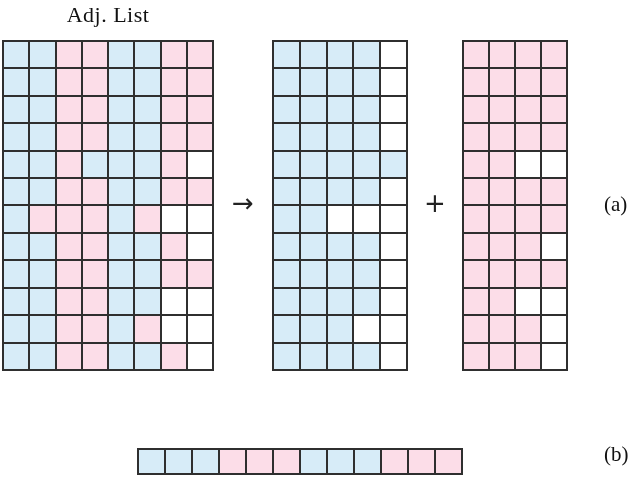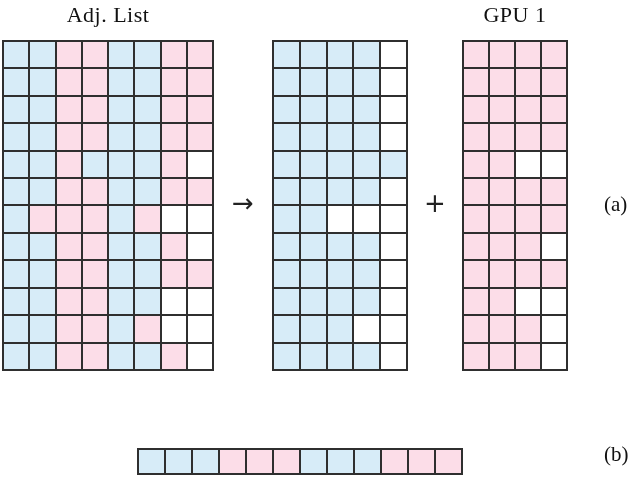--- a/index.html
+++ b/index.html
@@ -46,21 +46,20 @@
     font-size: 21px;
     color: #111111;
   }
 </style>
 </head>
 <body>
 
 <div id="canvas">
 
   <div class="panel-title" style="left:2px; width:212px;">Adj. List</div>
-  <div class="panel-title" style="left:462px; width:106px;">GPU 1</div>
 
   <div class="grid" style="left: 2px; top: 40px; width: 212px; height: 331px; grid-template-columns: repeat(8, 1fr); grid-auto-rows: 1fr;">
       <div class="cell" style="background: rgb(215, 236, 248);"></div>
       <div class="cell" style="background: rgb(215, 236, 248);"></div>
       <div class="cell" style="background: rgb(252, 221, 232);"></div>
       <div class="cell" style="background: rgb(252, 221, 232);"></div>
       <div class="cell" style="background: rgb(215, 236, 248);"></div>
       <div class="cell" style="background: rgb(215, 236, 248);"></div>
       <div class="cell" style="background: rgb(252, 221, 232);"></div>
       <div class="cell" style="background: rgb(252, 221, 232);"></div>

